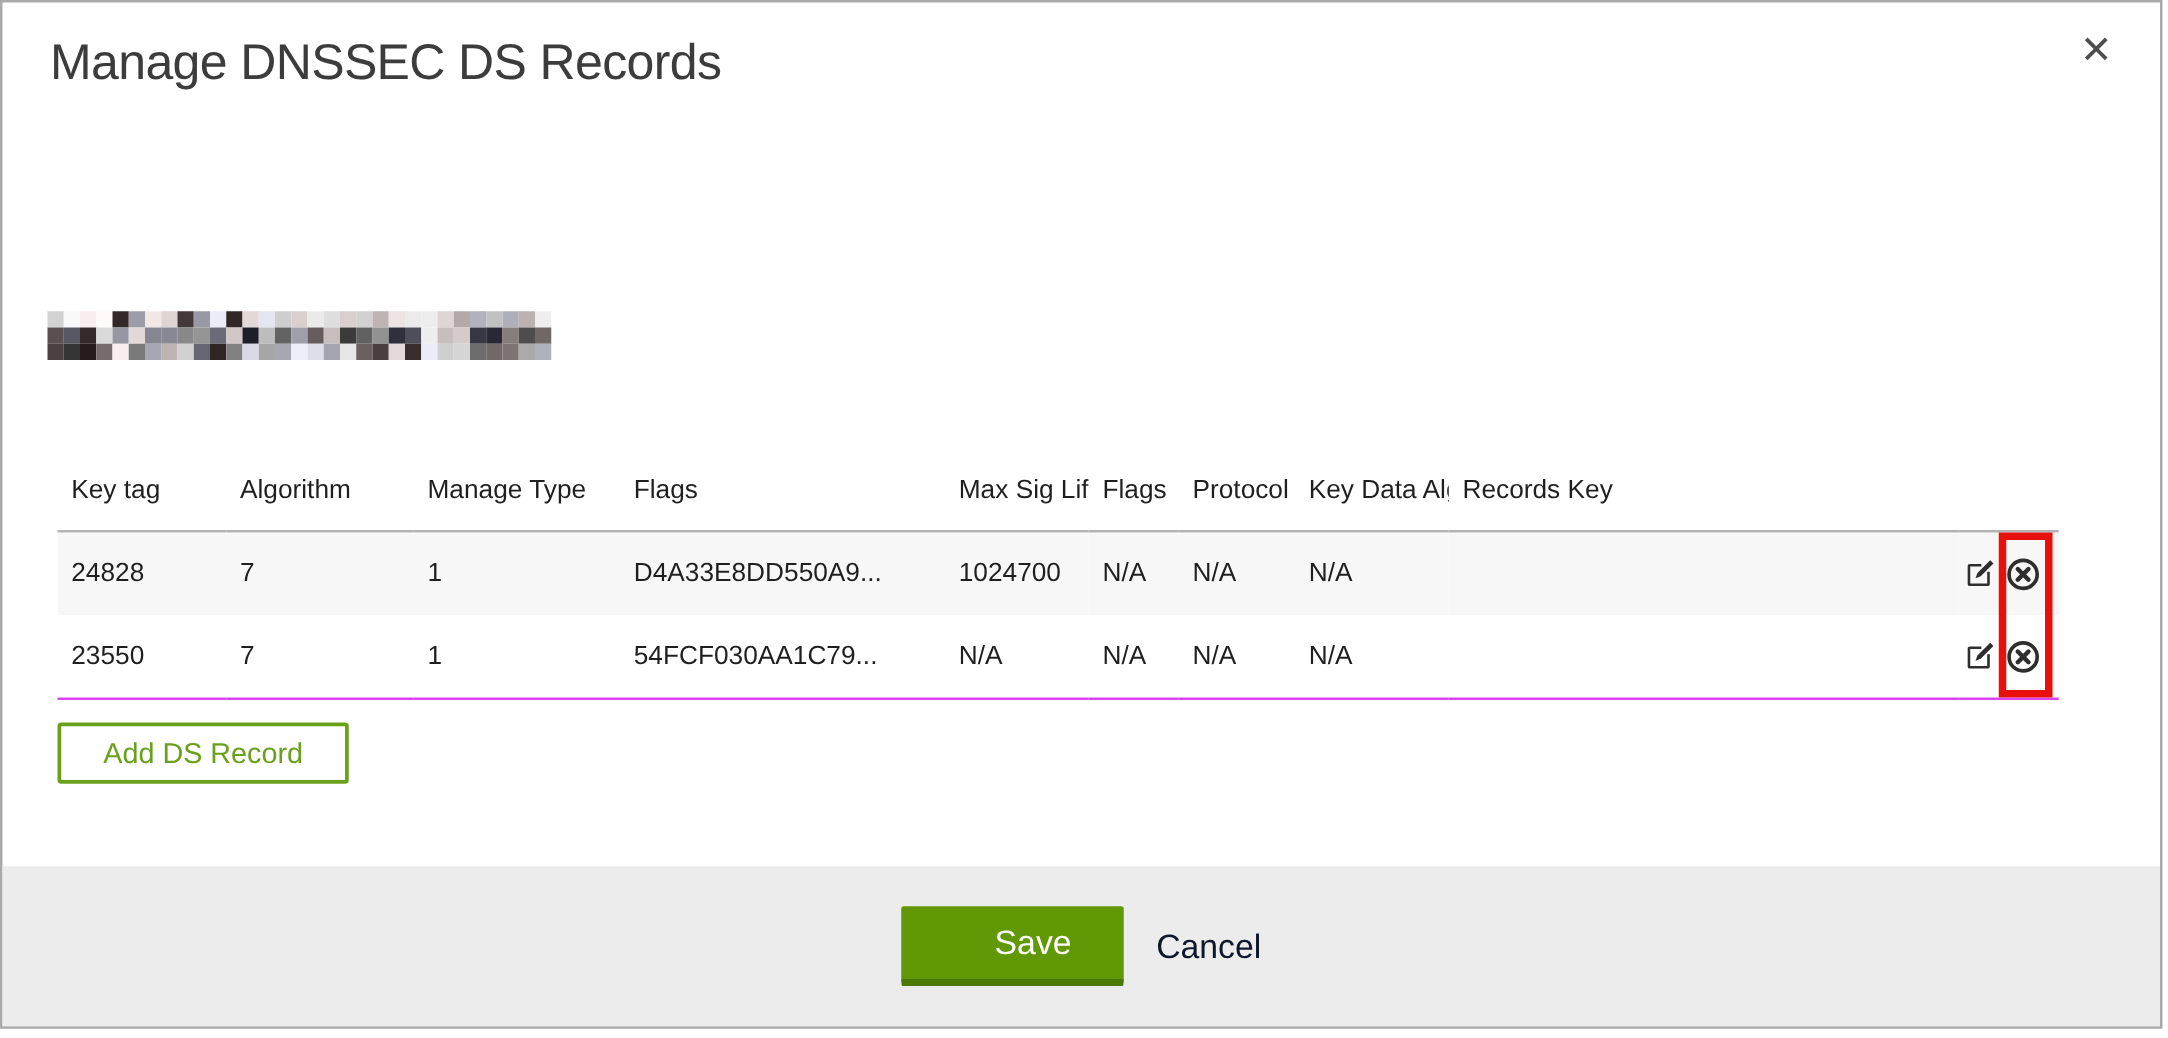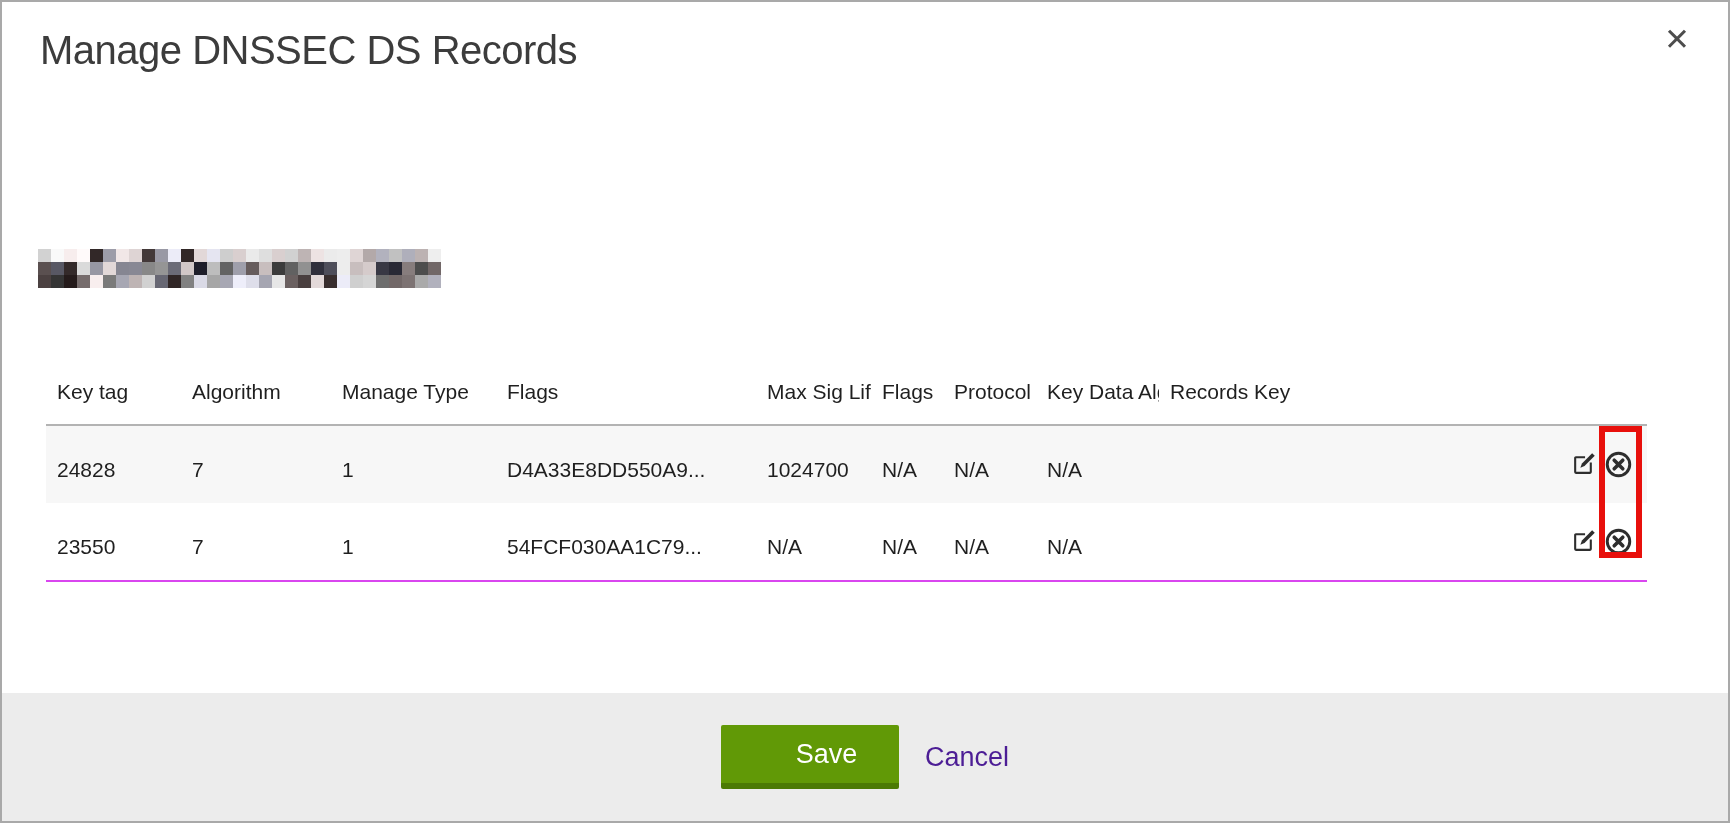--- a/index.html
+++ b/index.html
@@ -35,21 +35,21 @@
     border-collapse:collapse;table-layout:fixed;
     font-size:21px;color:#1f1f1f;
   }
   table.ds thead th{
     text-align:left;vertical-align:top;font-weight:400;
     padding:4px 0 0 11px;height:44px;
     border-bottom:2px solid #b3b3b3;
     white-space:nowrap;overflow:hidden;
   }
   table.ds tbody td{
-    padding:11px 0 0 11px;height:66px;
+    padding:0 0 0 11px;height:66px;
     white-space:nowrap;overflow:hidden;
   }
   table.ds tbody tr.striped{background:#f7f7f7;}
   table.ds tbody tr:last-child td{border-bottom:2px solid #d946ef;}
   td.actions-cell{padding:0 !important;}
   .actions{
     display:flex;align-items:center;justify-content:flex-end;
     gap:9px;height:66px;padding-right:15px;
   }
   .icon-btn{display:inline-flex;cursor:pointer;line-height:0;}
@@ -68,21 +68,21 @@
     position:absolute;left:0;right:0;bottom:0;height:128px;
     background:#ececec;
     display:flex;align-items:center;justify-content:center;gap:26px;
   }
   .save-btn{
     width:178px;height:64px;
     background:#619906;border:0;border-bottom:6px solid #4b7a04;border-radius:2px;
     color:#fff;font-size:27px;font-family:inherit;cursor:pointer;padding-left:39px;
   }
   .cancel-link{
-    color:#4c1d95;font-size:27px;text-decoration:none;cursor:pointer;
+    color:#0f172a;font-size:27px;text-decoration:none;cursor:pointer;
   }
 </style>
 </head>
 <body>
 
 <div class="modal">
 
   <div class="title">Manage DNSSEC DS Records</div>
 
   <div class="close">✕</div>
@@ -264,19 +264,20 @@
               </svg>
             </span>
           </div>
         </td>
       </tr>
     </tbody>
   </table>
 
   <div class="annotation"></div>
 
+  <button class="add-btn">Add DS Record</button>
 
   <div class="footer">
     <button class="save-btn">Save</button>
     <a class="cancel-link">Cancel</a>
   </div>
 
 </div>
 
 </body></html>

